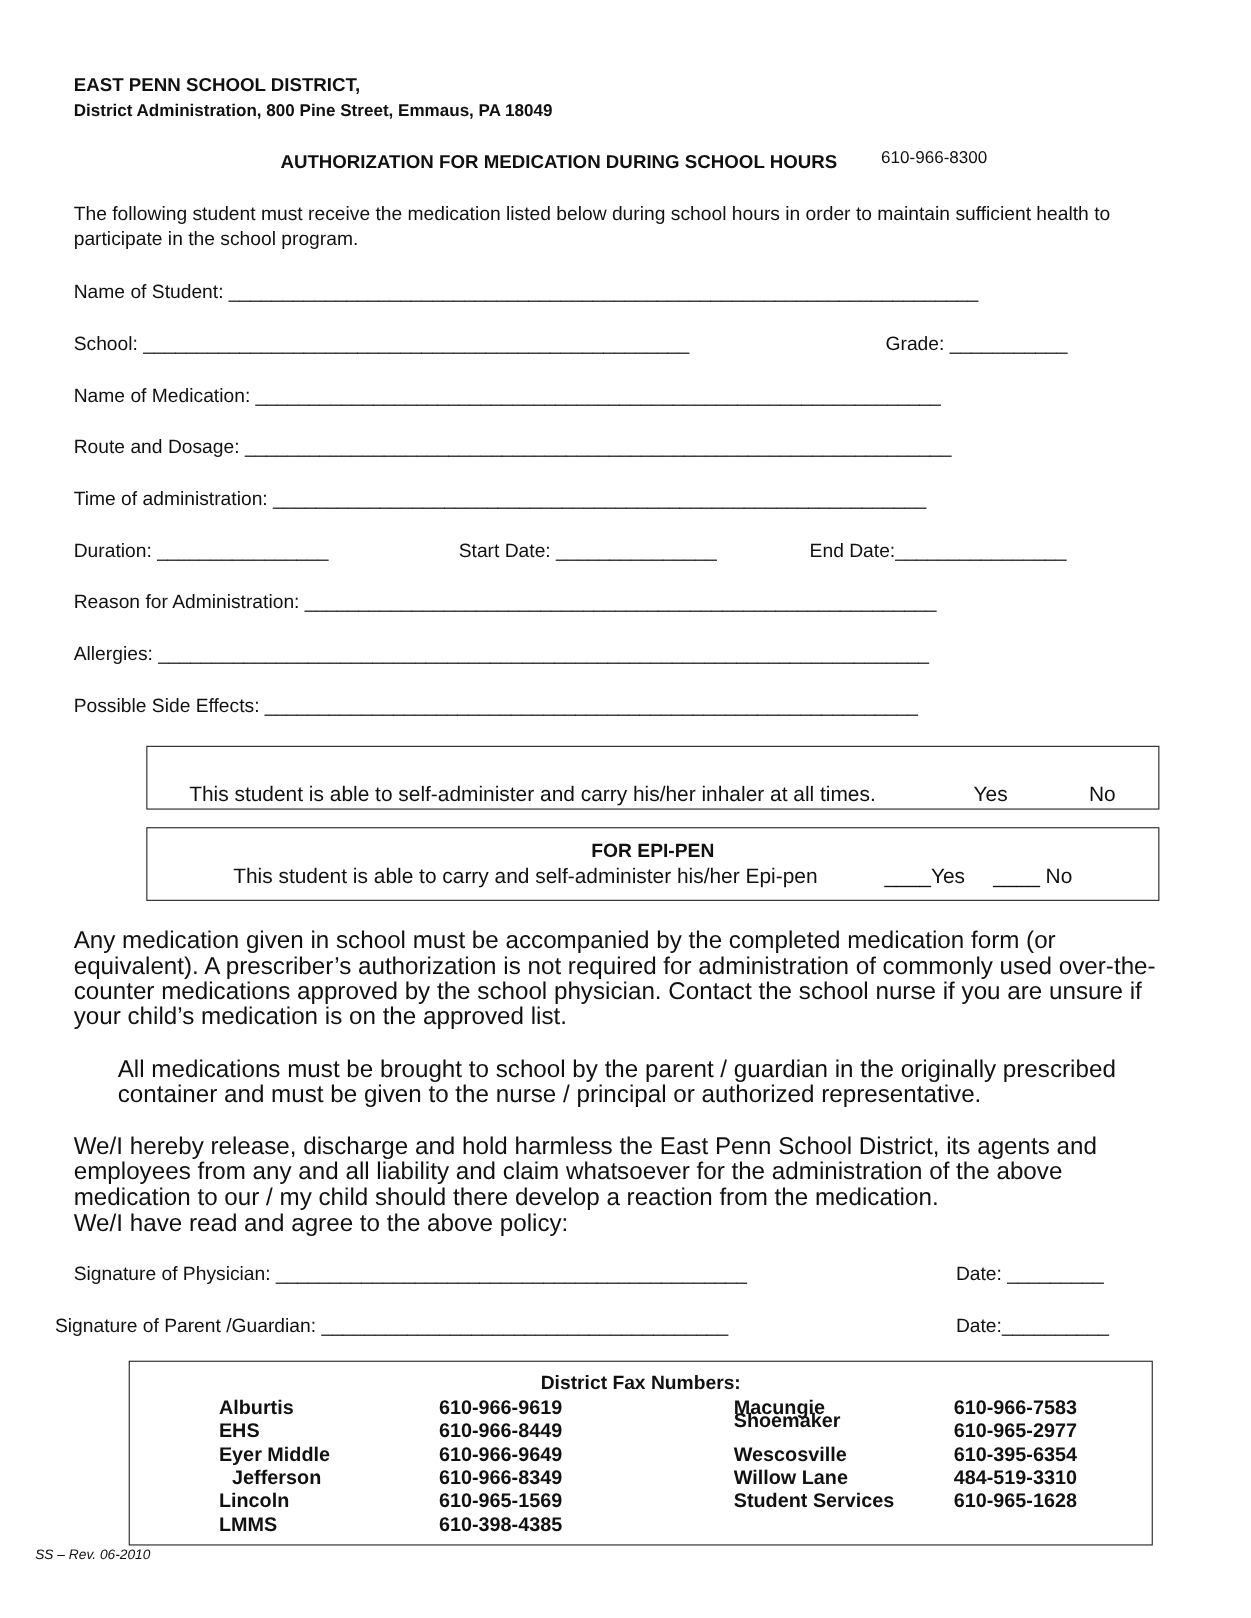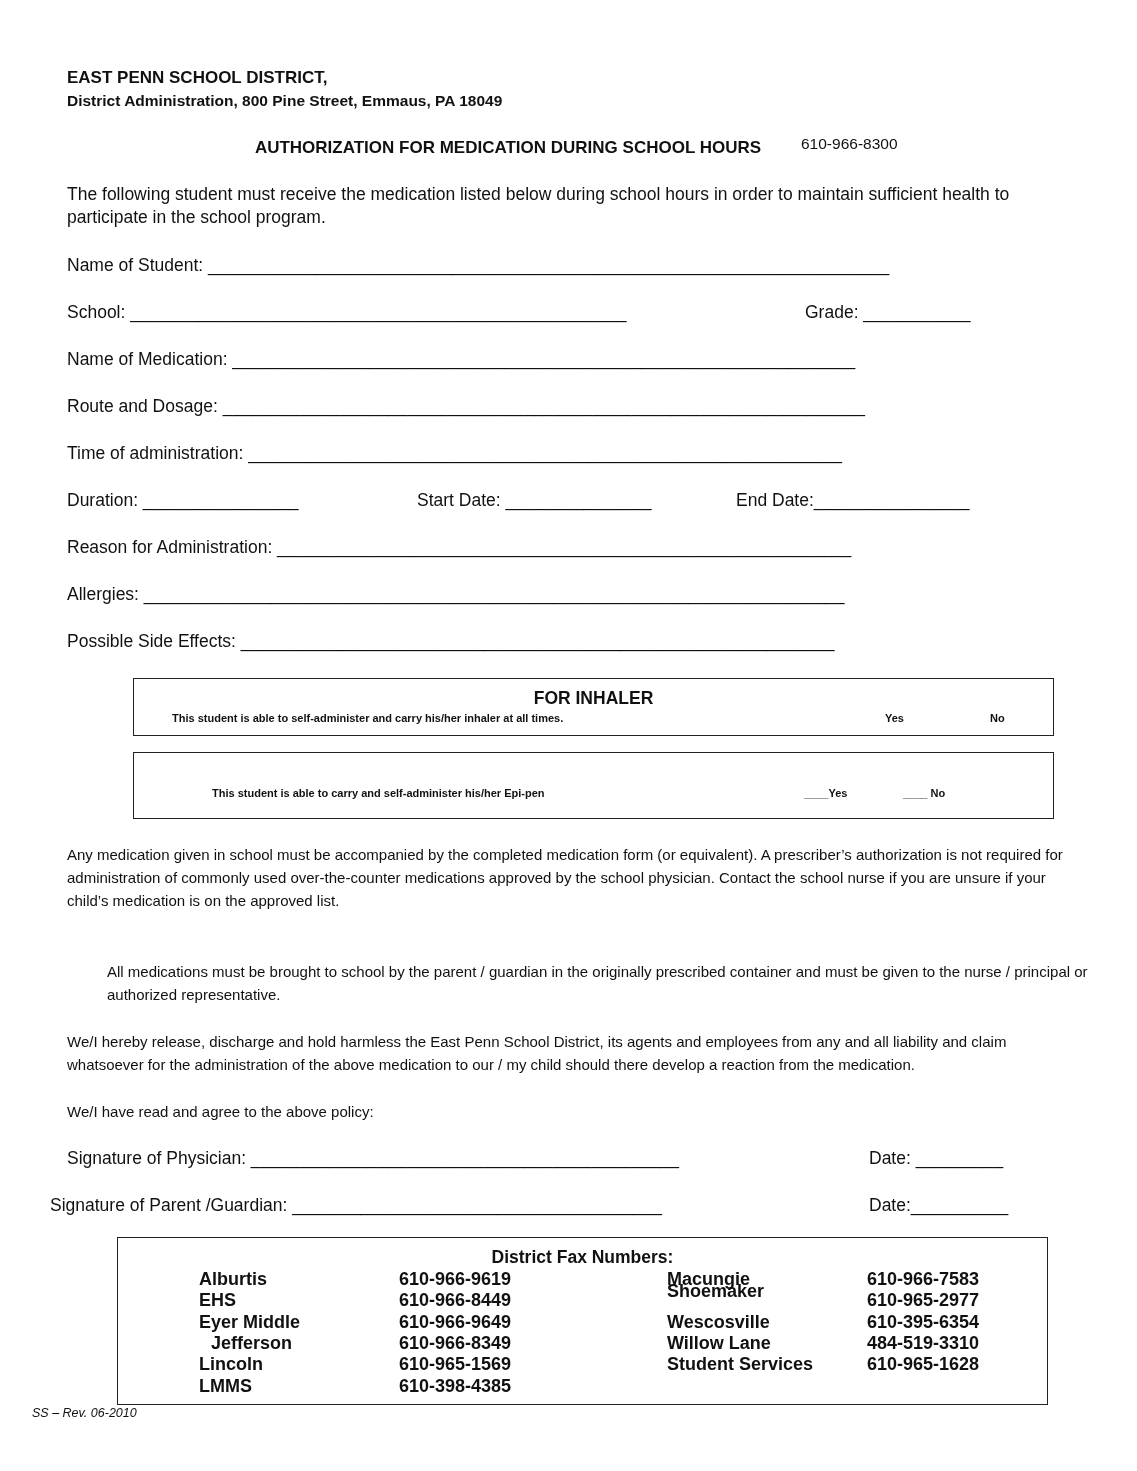--- a/index.html
+++ b/index.html
@@ -8,22 +8,22 @@
   .abs { position:absolute; white-space:nowrap; }
   .b { font-weight:normal;margin-left:40px; }
   .hdr1 { left:67px; top:68px; font-size:17px; font-weight:bold; }
   .hdr2 { left:67px; top:92px; font-size:15.5px; font-weight:bold; }
   .hdr-phone { left:801px; top:92px; font-size:15.5px; font-weight:normal;margin-top:43px; }
   .title { left:0; width:1016px; text-align:center; top:138px; font-size:17px; font-weight:bold; }
   .intro { left:67px; top:183px; width:1000px; font-size:17.5px; line-height:23px; white-space:normal; }
   .field { font-size:17.5px; }
   .box { position:absolute; border:1.5px solid #222; box-sizing:border-box; }
   .box-title { position:absolute; left:0; right:0; text-align:center; font-weight:bold; font-size:17.5px; }
-  .box-line { position:absolute; font-weight:bold; font-size:11px; white-space:nowrap; }
-  .para { left:67px; width:1000px; font-size:15px; line-height:23px; white-space:normal; }
+  .box-line { position:absolute; font-weight:normal; font-size:19px; white-space:nowrap; }
+  .para { left:67px; width:1000px; font-size:22px; line-height:23px; white-space:normal; }
   .fax-cell { position:absolute; font-weight:bold; font-size:18px; white-space:nowrap; }
   .rev { left:32px; top:1406px; font-size:12.5px; font-style:italic; }
 </style>
 </head>
 <body>
 
 <div class="abs hdr1">EAST PENN SCHOOL DISTRICT,</div>
 <div class="abs hdr2">District Administration, 800 Pine Street, Emmaus, PA  18049</div>
 <div class="abs hdr-phone">610-966-8300</div>
 
@@ -37,27 +37,27 @@
 <div class="abs field" style="left:67px;top:396px">Route and Dosage:  __________________________________________________________________</div>
 <div class="abs field" style="left:67px;top:443px">Time of administration: _____________________________________________________________</div>
 <div class="abs field" style="left:67px;top:490px">Duration:  ________________</div>
 <div class="abs field" style="left:417px;top:490px">Start Date: _______________</div>
 <div class="abs field" style="left:736px;top:490px">End Date:________________</div>
 <div class="abs field" style="left:67px;top:537px">Reason for Administration:  ___________________________________________________________</div>
 <div class="abs field" style="left:67px;top:584px">Allergies: ________________________________________________________________________</div>
 <div class="abs field" style="left:67px;top:631px">Possible Side Effects:  _____________________________________________________________</div>
 
 <div class="box" style="left:133px;top:678px;width:921px;height:58px">
-  <div class="box-title" style="top:9px">FOR INHALER</div>
   <div class="box-line" style="left:38px;top:33px">This student is able to self-administer and carry his/her inhaler at all times.</div>
   <div class="box-line" style="left:751px;top:33px">Yes</div>
   <div class="box-line" style="left:856px;top:33px">No</div>
 </div>
 
 <div class="box" style="left:133px;top:752px;width:921px;height:67px">
+  <div class="box-title" style="top:10px">FOR EPI-PEN</div>
   <div class="box-line" style="left:78px;top:34px">This student is able to carry and self-administer his/her Epi-pen</div>
   <div class="box-line" style="left:670px;top:34px">____Yes</div>
   <div class="box-line" style="left:769px;top:34px">____ No</div>
 </div>
 
 <div class="abs para" style="top:843px">Any medication given in school must be accompanied by the completed medication form (or equivalent). A prescriber’s authorization is not required for administration of commonly used over-the-counter medications approved by the school physician. Contact the school nurse if you are unsure if your child’s medication is on the approved list.</div>
 <div class="abs para b" style="top:960px">All medications must be brought to school by the parent / guardian in the originally prescribed container and must be given to the nurse / principal or authorized representative.</div>
 <div class="abs para" style="top:1030px">We/I hereby release, discharge and hold harmless the East Penn School District, its agents and employees from any and all liability and claim whatsoever for the administration of the above medication to our / my child should there develop a reaction from the medication.</div>
 <div class="abs para" style="top:1100px">We/I have read and agree to the above policy:</div>
 

